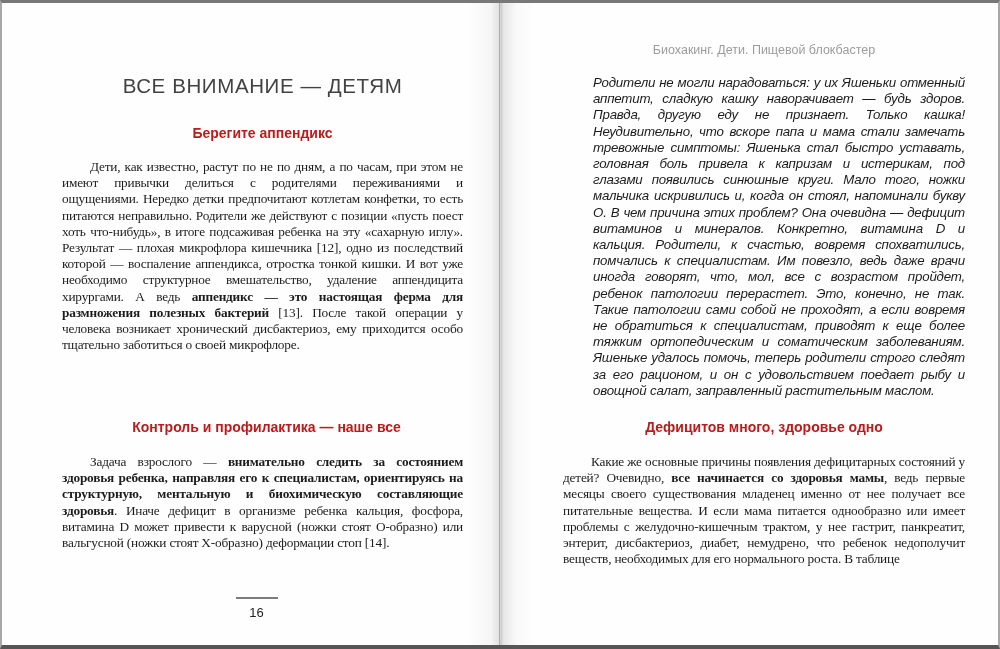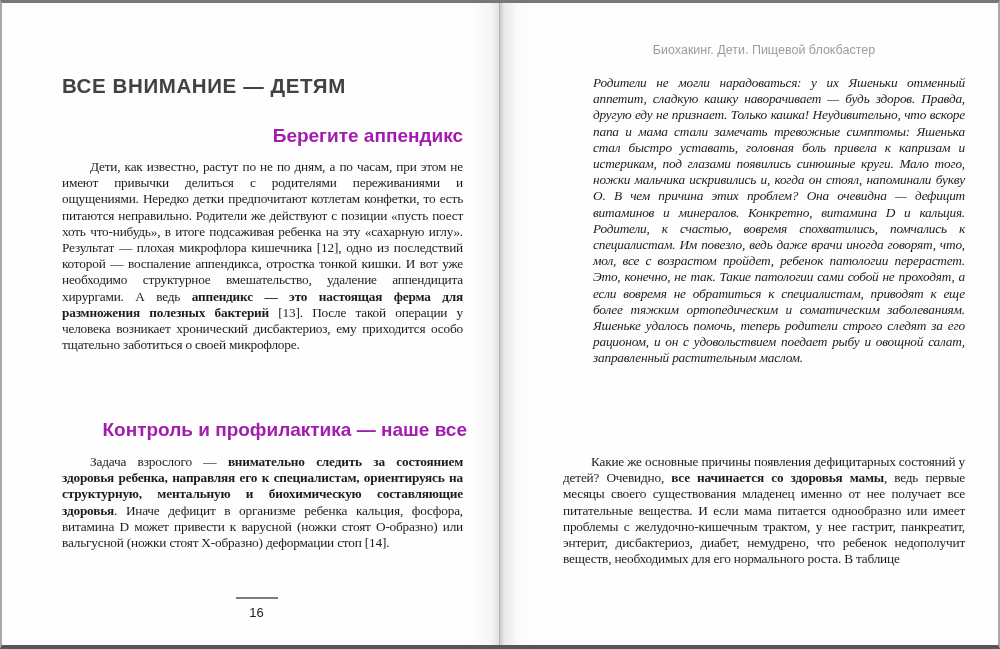--- a/index.html
+++ b/index.html
@@ -54,52 +54,52 @@
   }
   #page-left  { left: 0;     width: 497px; }
   #page-right { left: 501px; width: 497px; }
 
   .abs { position: absolute; }
 
   .chapter-title {
     left: 60px; width: 401px; top: 70px;
     font-size: 20.5px;
     line-height: 25px;
-    font-weight: 700;
+    font-weight: 400;
     letter-spacing: 0.6px;
     color: #424242;
+    text-align: center;
     white-space: nowrap;
   }
   .running-header {
     left: 60px; width: 402px; top: 40px;
     font-size: 12.5px;
     color: #9c9c9c;
     text-align: center;
     white-space: nowrap;
   }
   .section-heading {
-    font-size: 19px;
+    font-size: 14px;
     font-weight: bold;
-    color: #a21caf;
-    text-align: right;
+    color: #b91c1c;
+    text-align: center;
     white-space: nowrap;
   }
   .body-text {
     font-size: 13.3px;
     line-height: 16.2px;
     letter-spacing: -0.2px;
     color: #1c1c1c;
     text-align: justify;
   }
   .indent { text-indent: 28px; font-family: Liberation Serif, serif; }
   .story {
     font-style: italic;
     padding-left: 30px;
     box-sizing: border-box;
-    font-family: Liberation Serif, serif;
   }
   .bold { font-weight: bold; }
   .page-footer {
     left: 0; right: 18px; top: 594px;
     text-align: center;
   }
   .footer-rule {
     display: block;
     width: 42px;
     height: 2px;
@@ -131,20 +131,21 @@
       <span class="footer-rule"></span>
       <span class="page-number">16</span>
     </div>
   </div>
 
   <div class="page" id="page-right">
     <div class="abs running-header">Биохакинг. Дети. Пищевой блокбастер</div>
 
     <div class="abs body-text story" style="left:60px; width:402px; top:72px;" lang="ru"><span>Родители не могли нарадоваться: у их Яшеньки отменный аппетит, сладкую кашку наворачивает — будь здоров. Правда, другую еду не признает. Только кашка! Неудивительно, что вскоре папа и мама стали замечать тревожные симптомы: Яшенька стал быстро уставать, головная боль привела к капризам и истерикам, под глазами появились синюшные круги. Мало того, ножки мальчика искривились и, когда он стоял, напоминали букву О. В чем причина этих проблем? Она очевидна — дефицит витаминов и минералов. Конкретно, витамина D и кальция. Родители, к счастью, вовремя спохватились, помчались к специалистам. Им повезло, ведь даже врачи иногда говорят, что, мол, все с возрастом пройдет, ребенок патологии перерастет. Это, конечно, не так. Такие патологии сами собой не проходят, а если вовремя не обратиться к специалистам, приводят к еще более тяжким ортопедическим и соматическим заболеваниям. Яшеньке удалось помочь, теперь родители строго следят за его рационом, и он с удовольствием поедает рыбу и овощной салат, заправленный растительным маслом.</span></div>
 
+    <div class="abs section-heading" style="left:60px; width:402px; top:416px;">Дефицитов много, здоровье одно</div>
 
     <div class="abs body-text indent" style="left:60px; width:402px; top:451px;" lang="ru"><span>Какие же основные причины появления дефицитарных состояний у детей? Очевидно, </span><span class="bold">все начинается со здоровья мамы</span><span>, ведь первые месяцы своего существования младенец именно от нее получает все питательные вещества. И если мама питается однообразно или имеет проблемы с желудочно-кишечным трактом, у нее гастрит, панкреатит, энтерит, дисбактериоз, диабет, немудрено, что ребенок недополучит веществ, необходимых для его нормального роста. В таблице</span></div>
 
   </div>
 
   <div class="gutter"></div>
   <div class="gutter-line"></div>
 </div>
 
 </body></html>

